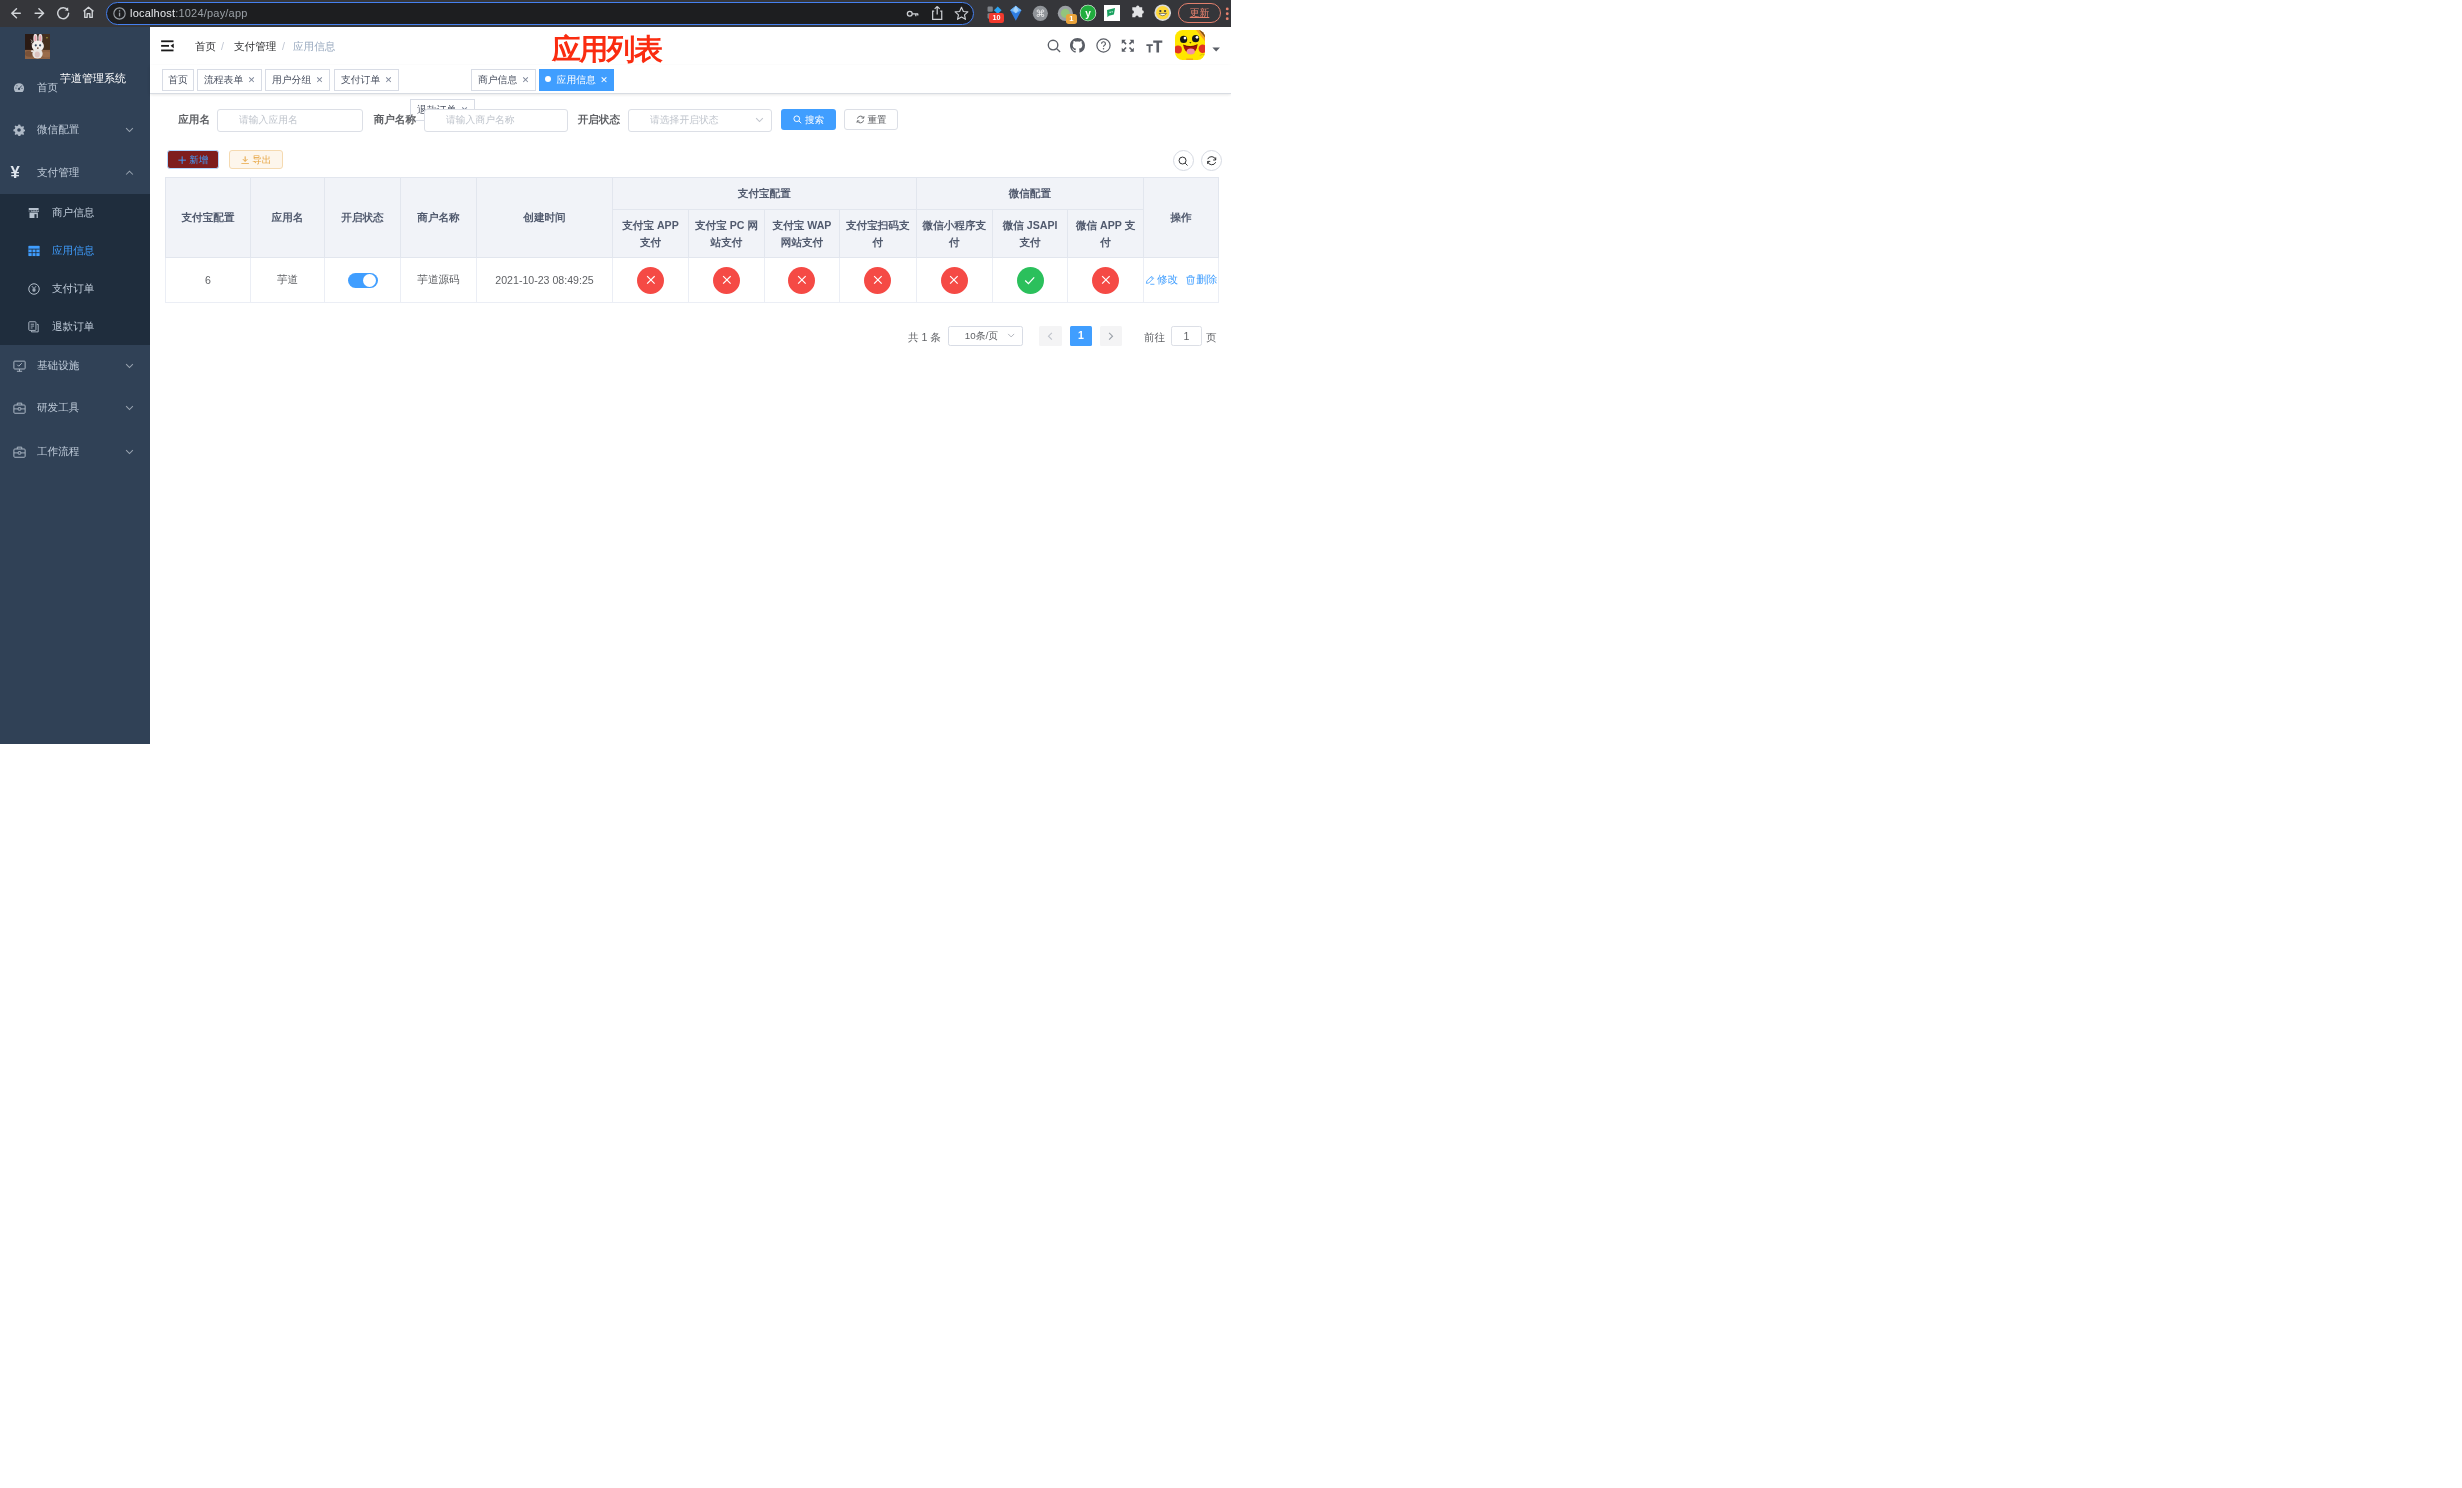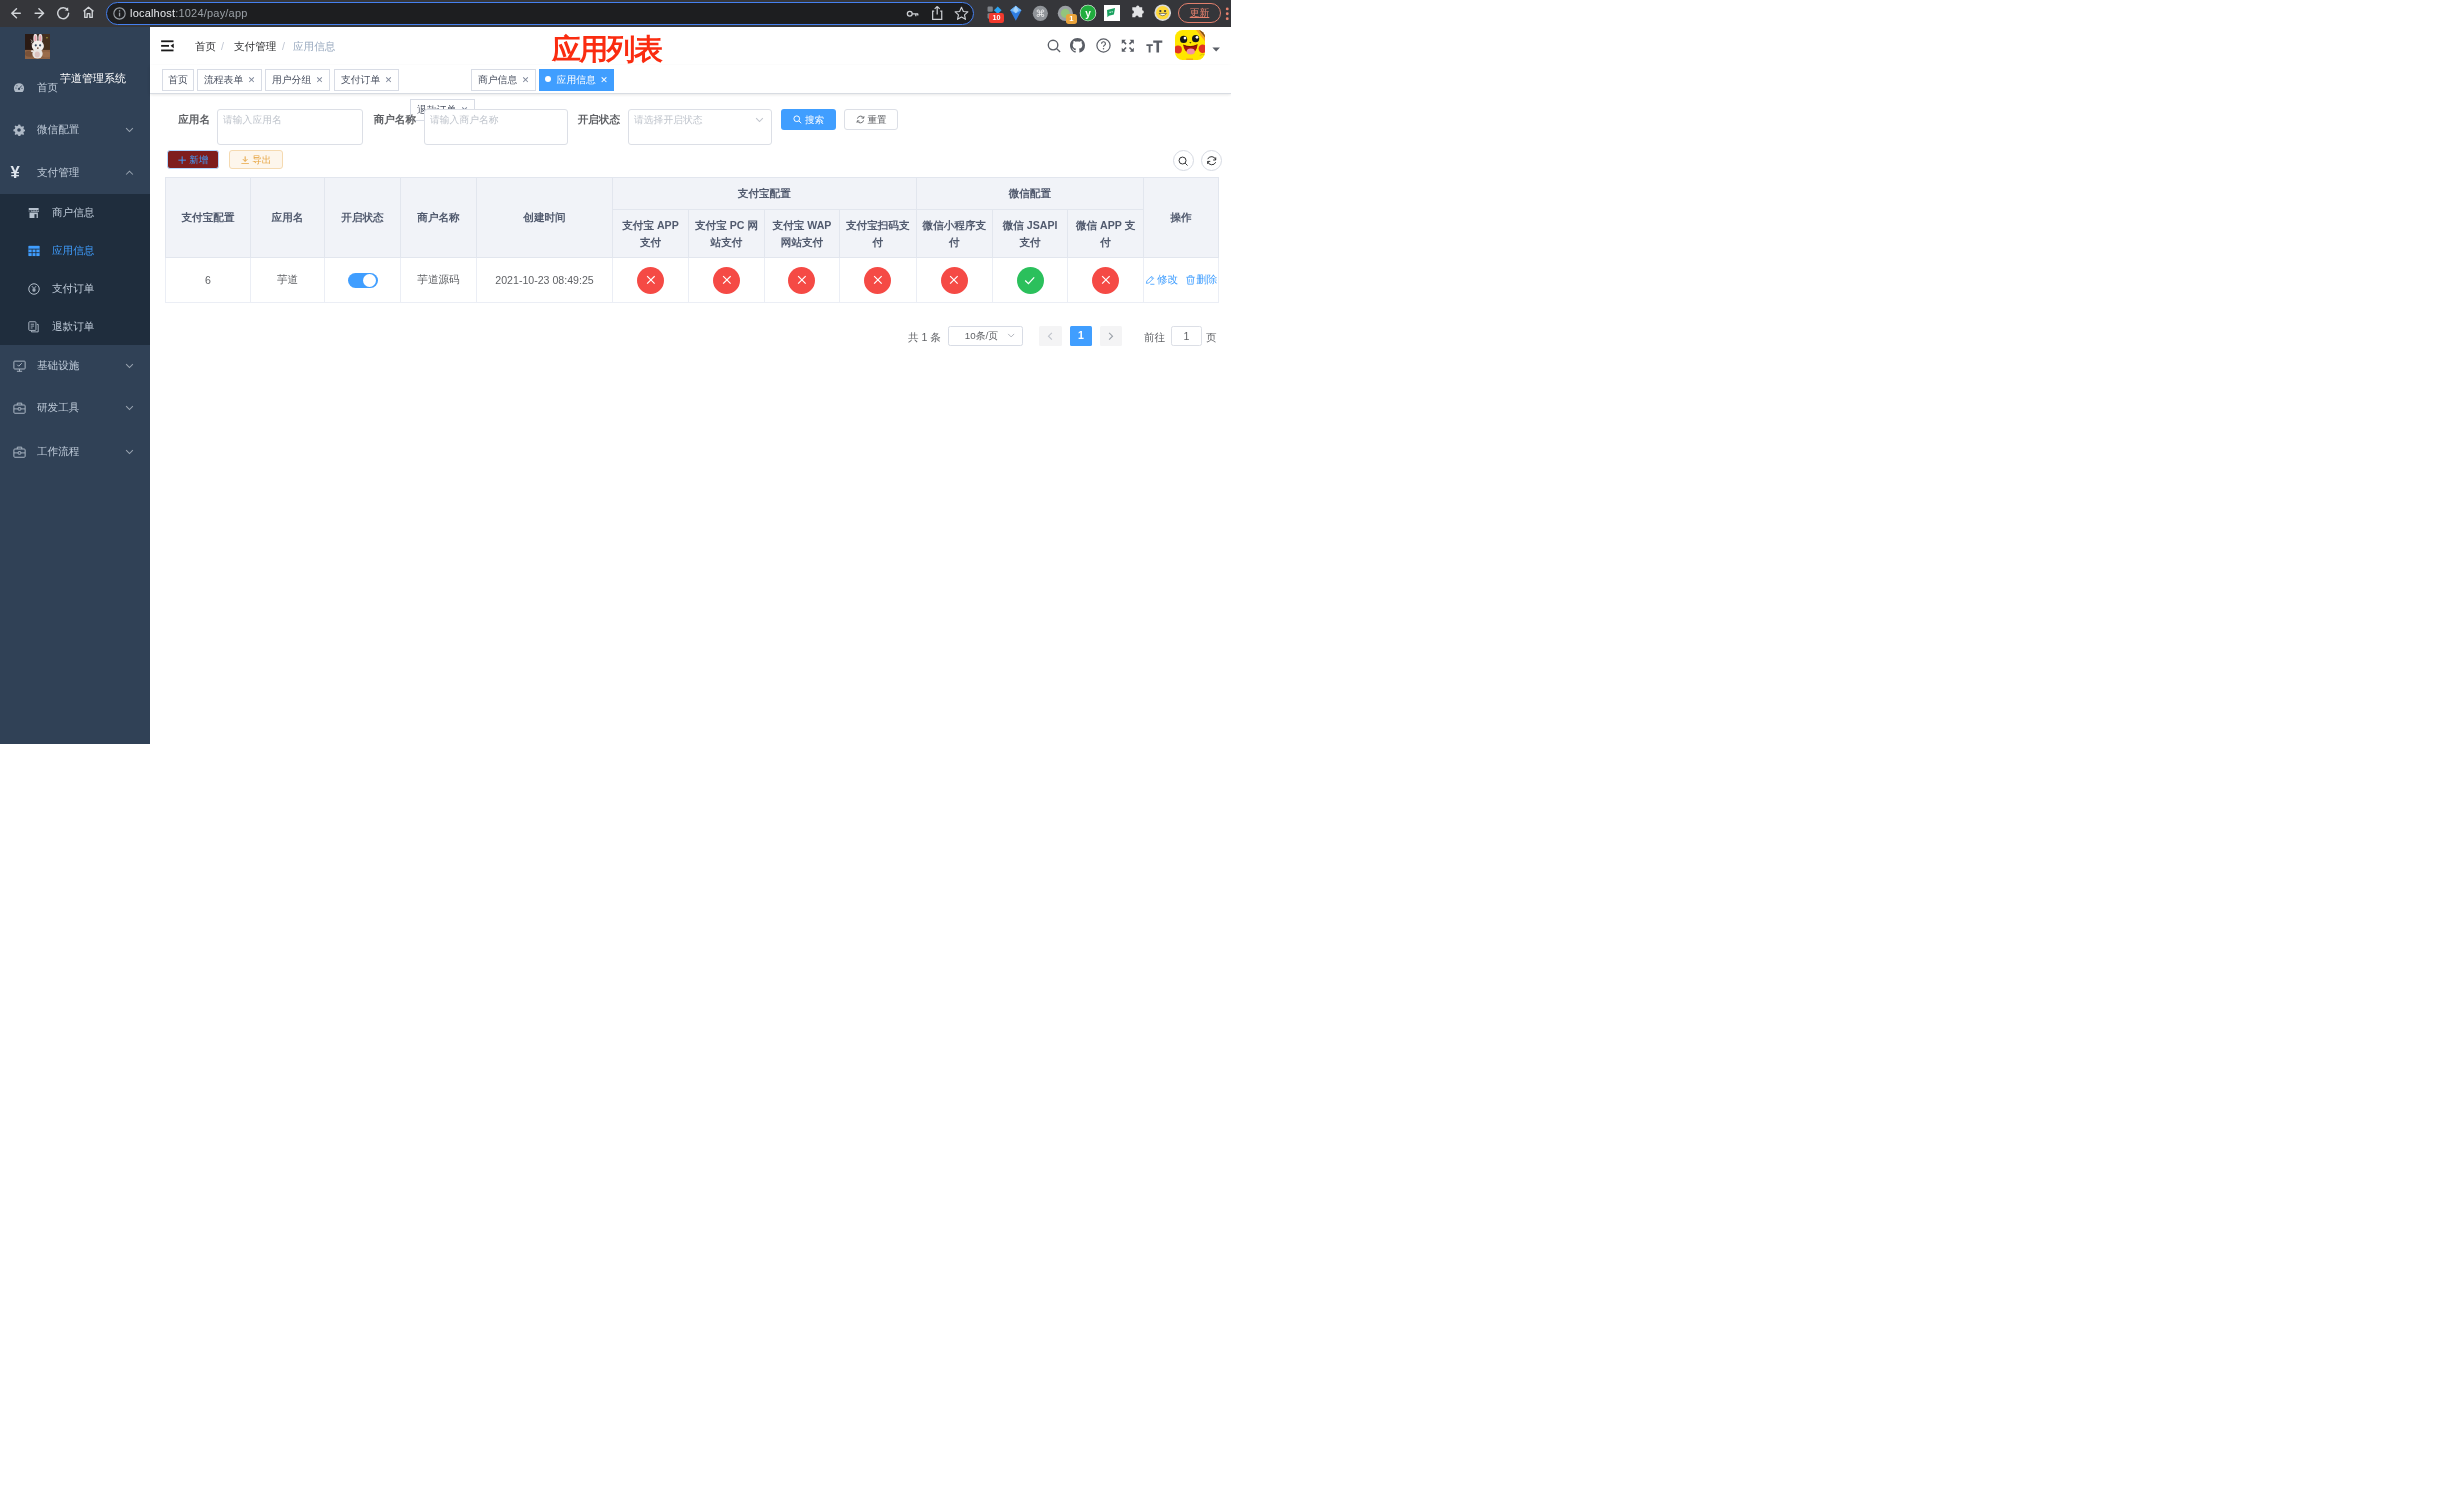--- a/index.html
+++ b/index.html
@@ -52,23 +52,23 @@
 .tag .dot { display:inline-block; width:6px; height:6px; border-radius:50%;
   background:#fff; margin-right:5.3px; position:relative; top:-0.8px; }
 
 
 #annot { position:absolute; left:552px; top:29.5px; font-size:29px; font-weight:bold;
   color:#fa2c10; letter-spacing:-1.7px; }
 
 
 .flabel { position:absolute; top:109px; height:21px; line-height:21px; font-size:10.6px;
   font-weight:bold; color:#606266; text-align:right; }
-.finput { position:absolute; top:109px; height:36px; border:0.8px solid #dcdfe6;
+.finput { position:absolute; top:109px; height:23px; border:0.8px solid #dcdfe6;
   border-radius:3px; background:#fff; line-height:19.7px; font-size:9.8px; color:#bfc4cc;
-  padding-left:5px; }
+  padding-left:21px; }
 .btn { position:absolute; border-radius:3px; font-size:9.5px; text-align:center; }
 
 
 #tbl { position:absolute; left:165px; top:177px; border-collapse:collapse;
   table-layout:fixed; font-size:10.6px; }
 #tbl th .nw { white-space:nowrap; }
 #tbl th { background:#f1f3f8; color:#515a6e; font-weight:bold; border:0.8px solid #e2e6ee;
   text-align:center; padding:0 6px; line-height:1.6; }
 #tbl td { border:0.8px solid #ebeef5; color:#606266; text-align:center; }
 .circ { display:inline-flex; width:27px; height:27px; border-radius:50%;

